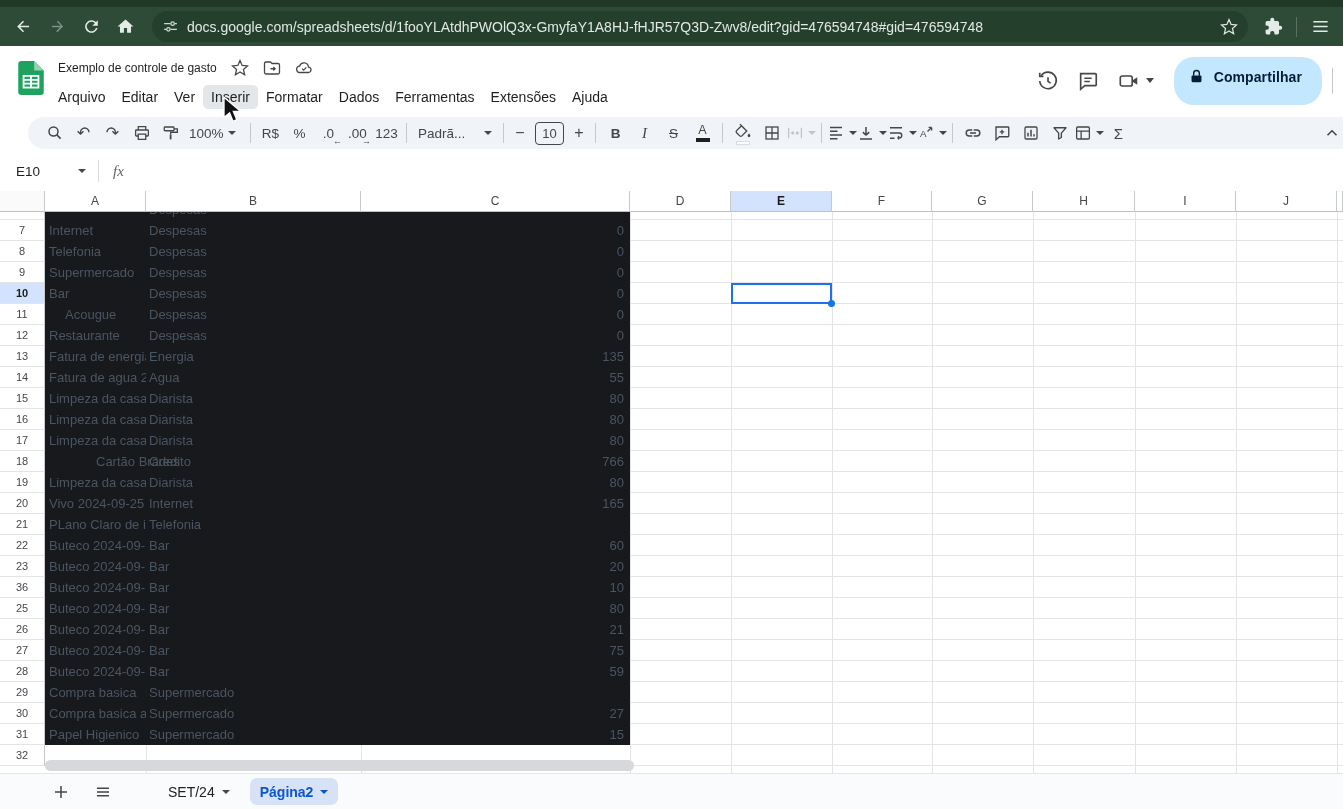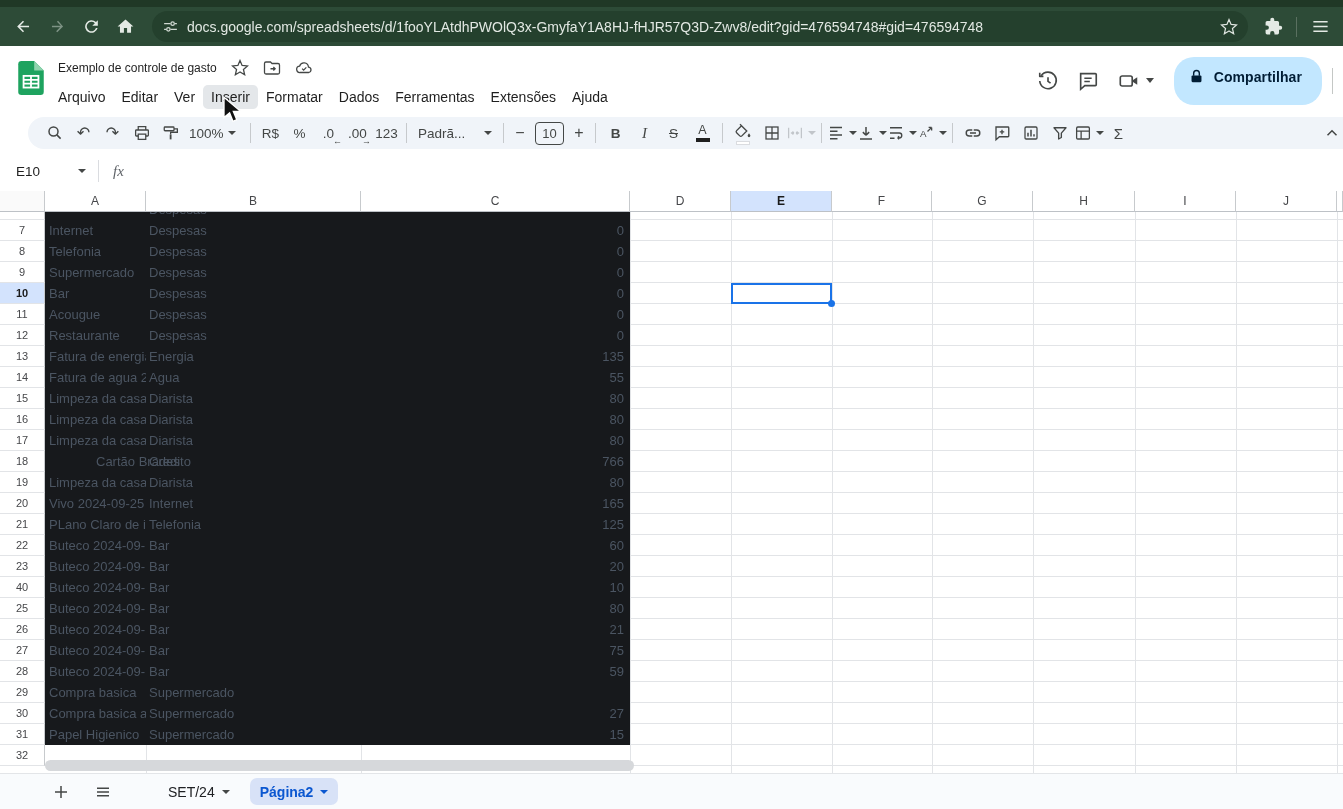--- a/index.html
+++ b/index.html
@@ -413,21 +413,21 @@
       <div class="rowhdr" style="top: 176px; height: 21px;">14</div>
       <div class="rowhdr" style="top: 197px; height: 21px;">15</div>
       <div class="rowhdr" style="top: 218px; height: 21px;">16</div>
       <div class="rowhdr" style="top: 239px; height: 21px;">17</div>
       <div class="rowhdr" style="top: 260px; height: 21px;">18</div>
       <div class="rowhdr" style="top: 281px; height: 21px;">19</div>
       <div class="rowhdr" style="top: 302px; height: 21px;">20</div>
       <div class="rowhdr" style="top: 323px; height: 21px;">21</div>
       <div class="rowhdr" style="top: 344px; height: 21px;">22</div>
       <div class="rowhdr" style="top: 365px; height: 21px;">23</div>
-      <div class="rowhdr" style="top: 386px; height: 21px;">40</div>
+      <div class="rowhdr" style="top: 386px; height: 21px;">36</div>
       <div class="rowhdr" style="top: 407px; height: 21px;">25</div>
       <div class="rowhdr" style="top: 428px; height: 21px;">26</div>
       <div class="rowhdr" style="top: 449px; height: 21px;">27</div>
       <div class="rowhdr" style="top: 470px; height: 21px;">28</div>
       <div class="rowhdr" style="top: 491px; height: 21px;">29</div>
       <div class="rowhdr" style="top: 512px; height: 21px;">30</div>
       <div class="rowhdr" style="top: 533px; height: 21px;">31</div>
       <div class="rowhdr" style="top: 554px; height: 21px;">32</div>
       <div class="vline" style="left: 630px; top: 21px; height: 561px;"></div>
       <div class="vline" style="left: 731px; top: 21px; height: 561px;"></div>
@@ -461,21 +461,21 @@
           <div class="dcell" style="left: 0px; width: 101px; padding-left: 4px;">Supermercado</div>
           <div class="dcell" style="left: 101px; width: 215px; padding-left: 3px;">Despesas</div>
           <div class="dcell" style="left: 316px; width: 269px; text-align: right; padding-right: 6px;">0</div>
         </div>
         <div class="drow" style="top: 71px;">
           <div class="dcell" style="left: 0px; width: 101px; padding-left: 4px;">Bar</div>
           <div class="dcell" style="left: 101px; width: 215px; padding-left: 3px;">Despesas</div>
           <div class="dcell" style="left: 316px; width: 269px; text-align: right; padding-right: 6px;">0</div>
         </div>
         <div class="drow" style="top: 92px;">
-          <div class="dcell" style="left: 0px; width: 101px; padding-left: 4px;">Acougue</div>
+          <div class="dcell" style="left: 0px; width: 101px; padding-left: 20px;">Acougue</div>
           <div class="dcell" style="left: 101px; width: 215px; padding-left: 3px;">Despesas</div>
           <div class="dcell" style="left: 316px; width: 269px; text-align: right; padding-right: 6px;">0</div>
         </div>
         <div class="drow" style="top: 113px;">
           <div class="dcell" style="left: 0px; width: 101px; padding-left: 4px;">Restaurante</div>
           <div class="dcell" style="left: 101px; width: 215px; padding-left: 3px;">Despesas</div>
           <div class="dcell" style="left: 316px; width: 269px; text-align: right; padding-right: 6px;">0</div>
         </div>
         <div class="drow" style="top: 134px;">
           <div class="dcell" style="left: 0px; width: 101px; padding-left: 4px;">Fatura de energia</div>
@@ -513,21 +513,20 @@
           <div class="dcell" style="left: 316px; width: 269px; text-align: right; padding-right: 6px;">80</div>
         </div>
         <div class="drow" style="top: 281px;">
           <div class="dcell" style="left: 0px; width: 101px; padding-left: 4px;">Vivo 2024-09-25</div>
           <div class="dcell" style="left: 101px; width: 215px; padding-left: 3px;">Internet</div>
           <div class="dcell" style="left: 316px; width: 269px; text-align: right; padding-right: 6px;">165</div>
         </div>
         <div class="drow" style="top: 302px;">
           <div class="dcell" style="left: 0px; width: 101px; padding-left: 4px;">PLano Claro de i</div>
           <div class="dcell" style="left: 101px; width: 215px; padding-left: 3px;">Telefonia</div>
-          <div class="dcell" style="left: 316px; width: 269px; text-align: right; padding-right: 6px;">125</div>
         </div>
         <div class="drow" style="top: 323px;">
           <div class="dcell" style="left: 0px; width: 101px; padding-left: 4px;">Buteco 2024-09-</div>
           <div class="dcell" style="left: 101px; width: 215px; padding-left: 3px;">Bar</div>
           <div class="dcell" style="left: 316px; width: 269px; text-align: right; padding-right: 6px;">60</div>
         </div>
         <div class="drow" style="top: 344px;">
           <div class="dcell" style="left: 0px; width: 101px; padding-left: 4px;">Buteco 2024-09-</div>
           <div class="dcell" style="left: 101px; width: 215px; padding-left: 3px;">Bar</div>
           <div class="dcell" style="left: 316px; width: 269px; text-align: right; padding-right: 6px;">20</div>

